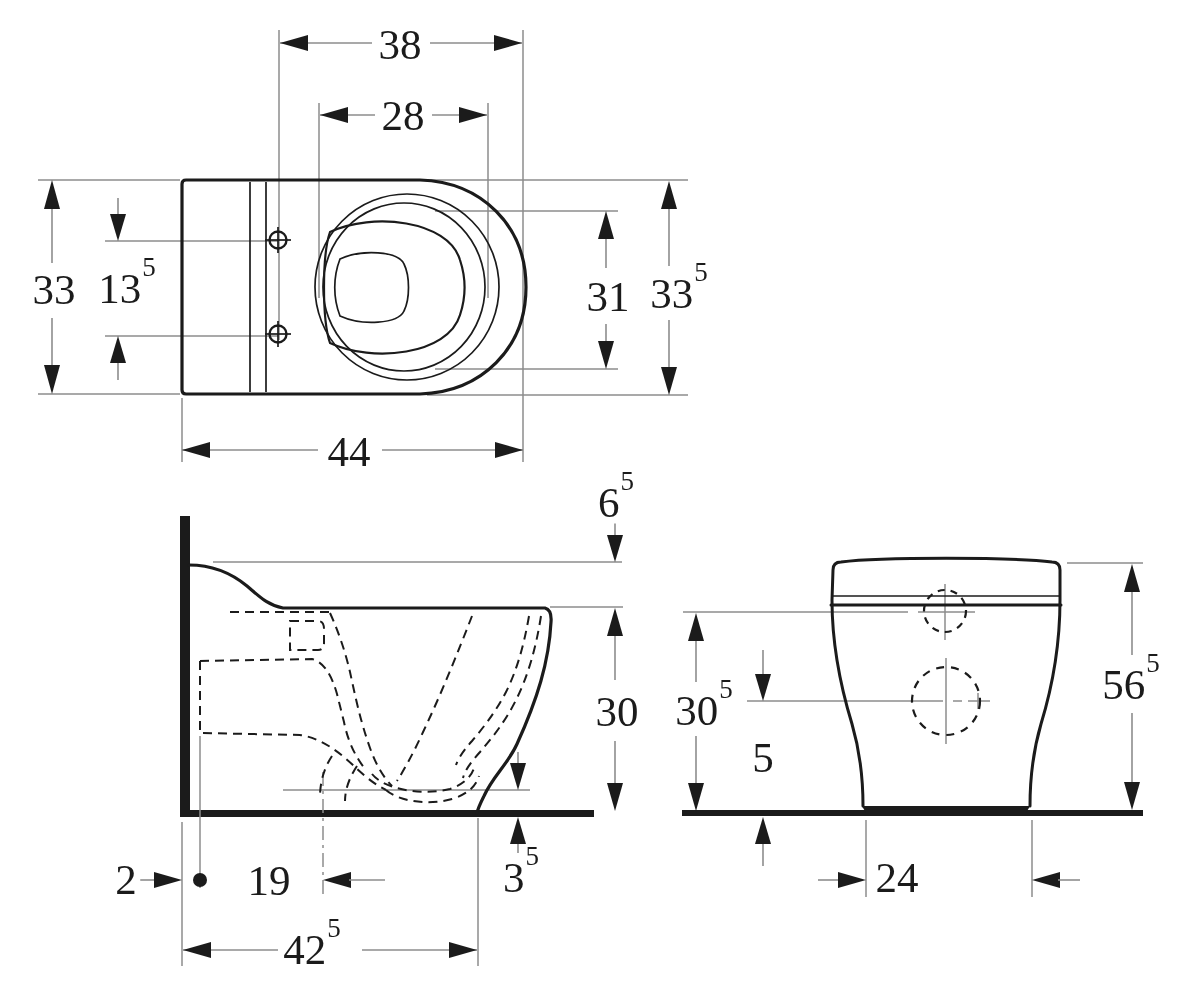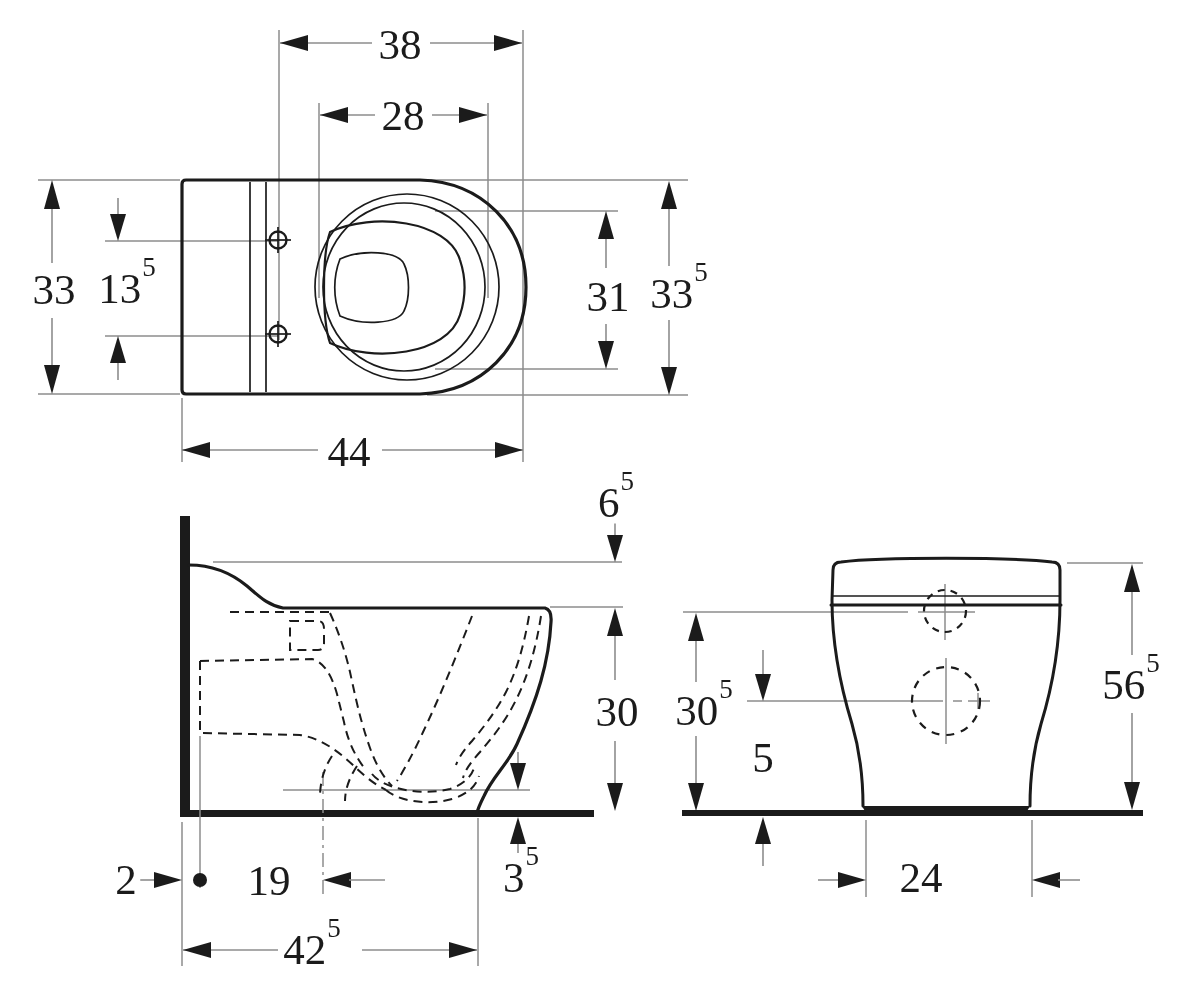--- a/index.html
+++ b/index.html
@@ -248,15 +248,15 @@
 <div class="dim-label" style="left:616px;top:502px"><span>6</span><sup>5</sup></div>
 <div class="dim-label" style="left:617px;top:711px"><span>30</span></div>
 <div class="dim-label" style="left:126px;top:879px"><span>2</span></div>
 <div class="dim-label" style="left:269px;top:880px"><span>19</span></div>
 <div class="dim-label" style="left:521px;top:877px"><span>3</span><sup>5</sup></div>
 <div class="dim-label" style="left:312px;top:949px"><span>42</span><sup>5</sup></div>
 
 <div class="dim-label" style="left:704px;top:710px"><span>30</span><sup>5</sup></div>
 <div class="dim-label" style="left:763px;top:757px"><span>5</span></div>
 <div class="dim-label" style="left:1131px;top:684px"><span>56</span><sup>5</sup></div>
-<div class="dim-label" style="left:921px;top:877px"><span>24</span></div>
+<div class="dim-label" style="left:897px;top:877px"><span>24</span></div>
 
 </div>
 
 </body></html>

